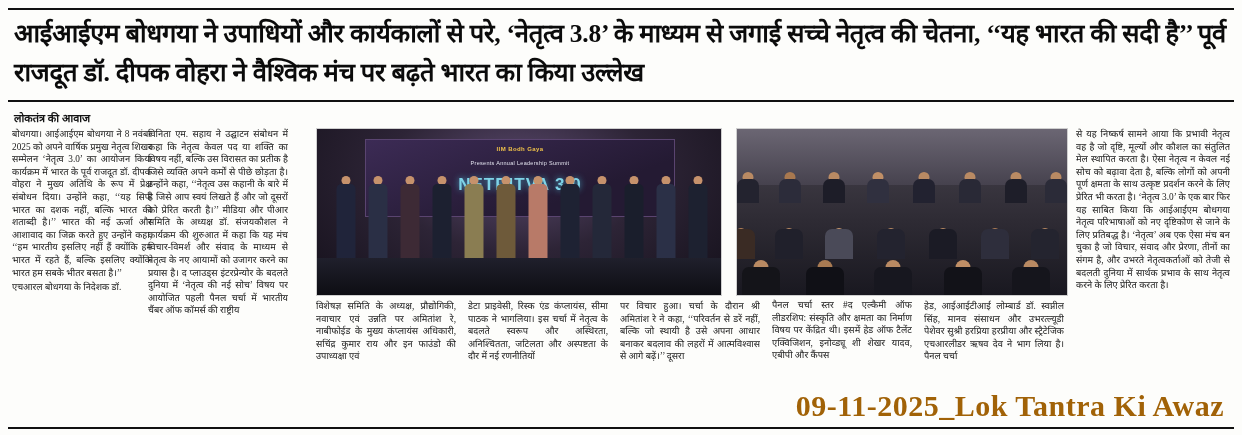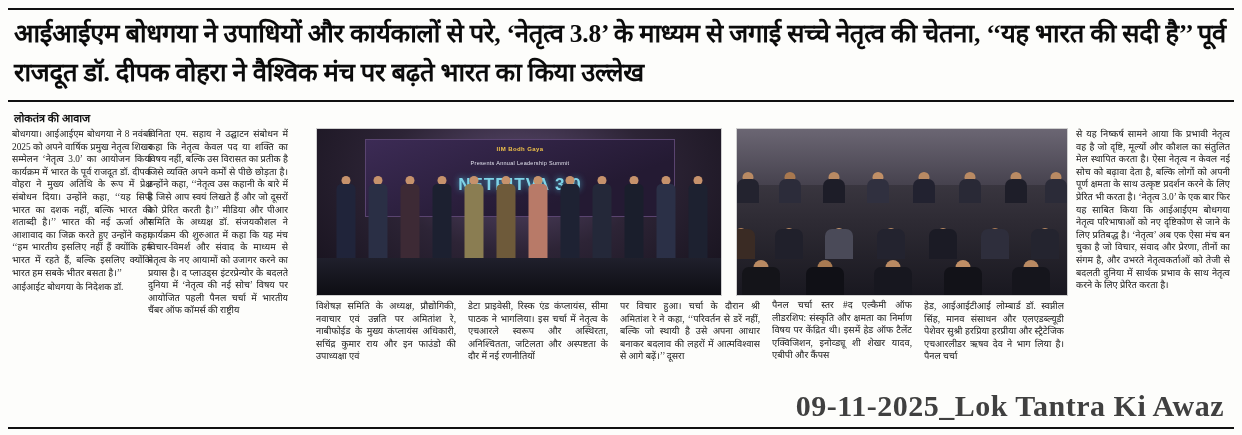--- a/index.html
+++ b/index.html
@@ -176,21 +176,21 @@
     background: #23232f;
   }
 
   .footer-date {
     position: absolute;
     right: 18px;
     bottom: 12px;
     font-family: "Liberation Serif", serif;
     font-weight: bold;
     font-size: 30px;
-    color: #404040;
+    color: #a16207;
     letter-spacing: 0.5px;
     white-space: nowrap;
     margin-top: 16px;
   }
 </style>
 </head>
 <body>
 
 <div id="clip">
 
@@ -199,45 +199,45 @@
   <div class="headline">आईआईएम बोधगया ने उपाधियों और कार्यकालों से परे, ‘नेतृत्व 3.8’ के माध्यम से जगाई सच्चे नेतृत्व की चेतना, ‘‘यह भारत की सदी है’’ पूर्व राजदूत डॉ. दीपक वोहरा ने वैश्विक मंच पर बढ़ते भारत का किया उल्लेख</div>
 
   <div class="rule-head-bottom"></div>
 
   <div class="kicker">लोकतंत्र की आवाज</div>
 
   <div class="body-area">
 
     <div class="col col-1">
       <p>बोधगया। आईआईएम बोधगया ने 8 नवंबर 2025 को अपने वार्षिक प्रमुख नेतृत्व शिखर सम्मेलन ‘नेतृत्व 3.0’ का आयोजन किया कार्यक्रम में भारत के पूर्व राजदूत डॉ. दीपक वोहरा ने मुख्य अतिथि के रूप में प्रेक्ष संबोधन दिया। उन्होंने कहा, ‘‘यह सिर्फ भारत का दशक नहीं, बल्कि भारत की शताब्दी है।’’ भारत की नई ऊर्जा और आशावाद का जिक्र करते हुए उन्होंने कहा, ‘‘हम भारतीय इसलिए नहीं हैं क्योंकि हम भारत में रहते हैं, बल्कि इसलिए क्योंकि भारत हम सबके भीतर बसता है।’’</p>
-      <p>आईआईट बोधगया के निदेशक डॉ.</p>
+      <p>एचआरल बोधगया के निदेशक डॉ.</p>
     </div>
 
     <div class="col col-2">
       <p>विनिता एम. सहाय ने उद्घाटन संबोधन में कहा कि नेतृत्व केवल पद या शक्ति का विषय नहीं, बल्कि उस विरासत का प्रतीक है जिसे व्यक्ति अपने कर्मों से पीछे छोड़ता है। उन्होंने कहा, ‘‘नेतृत्व उस कहानी के बारे में है जिसे आप स्वयं लिखते हैं और जो दूसरों को प्रेरित करती है।’’ मीडिया और पीआर समिति के अध्यक्ष डॉ. संजयकौशल ने कार्यक्रम की शुरुआत में कहा कि यह मंच विचार-विमर्श और संवाद के माध्यम से नेतृत्व के नए आयामों को उजागर करने का प्रयास है। द प्लाउड्स इंटरप्रेन्योर के बदलते दुनिया में ‘नेतृत्व की नई सोच’ विषय पर आयोजित पहली पैनल चर्चा में भारतीय चैंबर ऑफ कॉमर्स की राष्ट्रीय</p>
     </div>
 
     <div class="col col-3">
       <p>विशेषज्ञ समिति के अध्यक्ष, प्रौद्योगिकी, नवाचार एवं उन्नति पर अमितांश रे, नाबीफोईड के मुख्य कंप्लायंस अधिकारी, सचिंद्र कुमार राय और इन फाउंडो की उपाध्यक्षा एवं</p>
     </div>
 
     <div class="col col-4">
-      <p>डेटा प्राइवेसी, रिस्क एंड कंप्लायंस, सीमा पाठक ने भागलिया। इस चर्चा में नेतृत्व के एचआरले स्वरूप और अस्थिरता, अनिश्चितता, जटिलता और अस्पष्टता के दौर में नई रणनीतियों</p>
+      <p>डेटा प्राइवेसी, रिस्क एंड कंप्लायंस, सीमा पाठक ने भागलिया। इस चर्चा में नेतृत्व के बदलते स्वरूप और अस्थिरता, अनिश्चितता, जटिलता और अस्पष्टता के दौर में नई रणनीतियों</p>
     </div>
 
     <div class="col col-5">
       <p>पर विचार हुआ। चर्चा के दौरान श्री अमितांश रे ने कहा, ‘‘परिवर्तन से डरें नहीं, बल्कि जो स्थायी है उसे अपना आधार बनाकर बदलाव की लहरों में आत्मविश्वास से आगे बढ़ें।’’ दूसरा</p>
     </div>
 
     <div class="col col-6">
       <p>पैनल चर्चा स्तर #द एल्कैमी ऑफ लीडरशिप: संस्कृति और क्षमता का निर्माण विषय पर केंद्रित थी। इसमें हेड ऑफ टैलेंट एक्विजिशन, इनोव्ड्यू शी शेखर यादव, एबीपी और कैंपस</p>
     </div>
 
     <div class="col col-7">
-      <p>हेड, आईआईटीआई लोम्बार्ड डॉ. स्वप्नील सिंह, मानव संसाधन और एलएडब्ल्यूडी पेशेवर सुश्री हरप्रिया हरप्रीया और स्ट्रैटेजिक एचआरलीडर ऋषव देव ने भाग लिया है। पैनल चर्चा</p>
+      <p>हेड, आईआईटीआई लोम्बार्ड डॉ. स्वप्नील सिंह, मानव संसाधन और उभरत्ल्यूडी पेशेवर सुश्री हरप्रिया हरप्रीया और स्ट्रैटेजिक एचआरलीडर ऋषव देव ने भाग लिया है। पैनल चर्चा</p>
     </div>
 
     <div class="col col-8">
       <p>से यह निष्कर्ष सामने आया कि प्रभावी नेतृत्व वह है जो दृष्टि, मूल्यों और कौशल का संतुलित मेल स्थापित करता है। ऐसा नेतृत्व न केवल नई सोच को बढ़ावा देता है, बल्कि लोगों को अपनी पूर्ण क्षमता के साथ उत्कृष्ट प्रदर्शन करने के लिए प्रेरित भी करता है। ‘नेतृत्व 3.0’ के एक बार फिर यह साबित किया कि आईआईएम बोधगया नेतृत्व परिभाषाओं को नए दृष्टिकोण से जाने के लिए प्रतिबद्ध है। ‘नेतृत्व’ अब एक ऐसा मंच बन चुका है जो विचार, संवाद और प्रेरणा, तीनों का संगम है, और उभरते नेतृत्वकर्ताओं को तेजी से बदलती दुनिया में सार्थक प्रभाव के साथ नेतृत्व करने के लिए प्रेरित करता है।</p>
     </div>
 
     <div class="photo photo-1">
       <div class="p1-bg"></div>
       <div class="p1-banner">
         <div class="p1-banner-t1">IIM Bodh Gaya</div>

